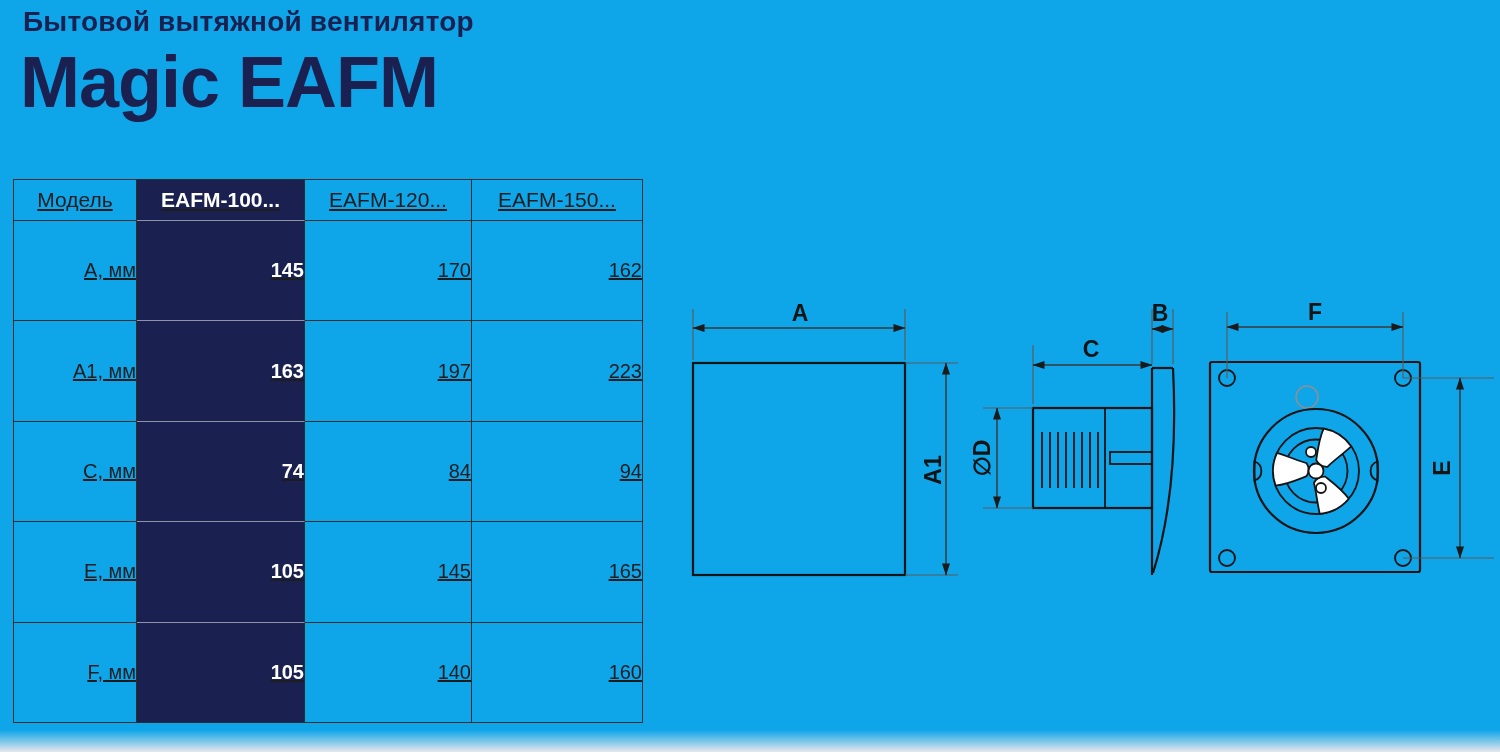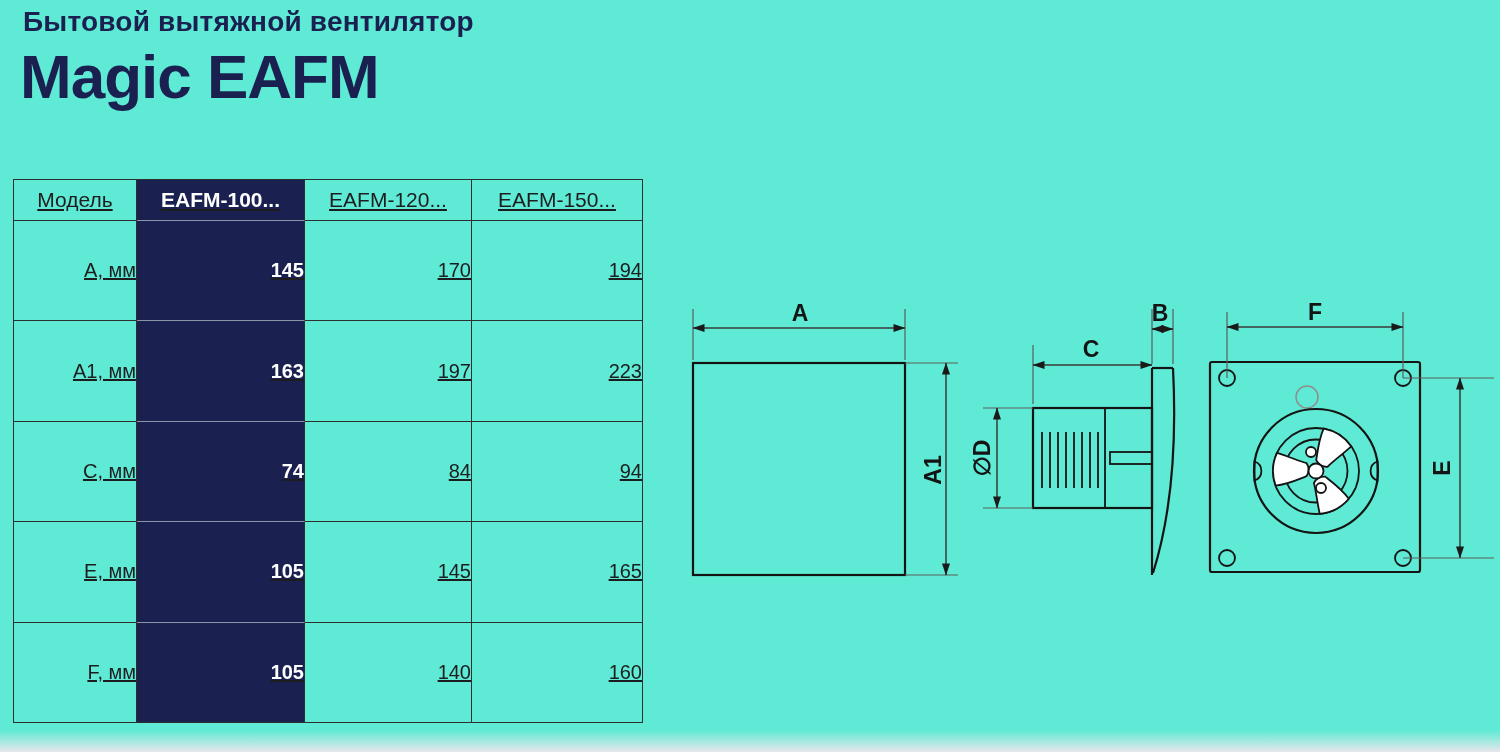--- a/index.html
+++ b/index.html
@@ -1,22 +1,22 @@
 <!DOCTYPE html>
 <html><head>
 <meta charset="utf-8">
 <style>
   html,body{margin:0;padding:0;}
   body{font-family:"Liberation Sans",sans-serif;background:#fff;}
-  .page{position:relative;width:1500px;height:752px;background:#5eead4;overflow:hidden;}
+  .page{position:relative;width:1500px;height:752px;background:#0ea5e9;overflow:hidden;}
 
   
   .header{position:absolute;left:23px;top:6px;}
   .brand-sub{margin:0;font-size:28px;font-weight:700;color:#1a2150;letter-spacing:.2px;}
-  .brand-main{margin:8px 0 16px -3px;font-size:62px;font-weight:700;color:#1a2150;line-height:1;letter-spacing:-1px;}
+  .brand-main{margin:8px 0 16px -3px;font-size:72px;font-weight:700;color:#1a2150;line-height:1;letter-spacing:-1px;}
 
   
   table.spec{position:absolute;left:13px;top:179px;width:629px;height:544px;
     border-collapse:separate;border-spacing:0;table-layout:fixed;
     border-top:1.5px solid #2e2e2e;border-left:1.5px solid #2e2e2e;
     color:#1d1d1f;text-align:center;text-decoration:underline;}
   table.spec th,table.spec td{border-right:1.5px solid #2e2e2e;border-bottom:1.5px solid #2e2e2e;
     padding:0;vertical-align:middle;}
   table.spec thead th{height:40px;font-weight:400;font-size:21px;}
   table.spec tbody td{height:72px;font-size:20px;text-align:right;}
@@ -61,21 +61,21 @@
         <th class="dark">EAFM-100...</th>
         <th>EAFM-120...</th>
         <th>EAFM-150...</th>
       </tr>
     </thead>
     <tbody>
         <tr>
           <td>A, мм</td>
           <td class="dark">145</td>
           <td>170</td>
-          <td>194</td>
+          <td>162</td>
         </tr>
         <tr>
           <td>A1, мм</td>
           <td class="dark">163</td>
           <td>197</td>
           <td>223</td>
         </tr>
         <tr>
           <td>C, мм</td>
           <td class="dark">74</td>

